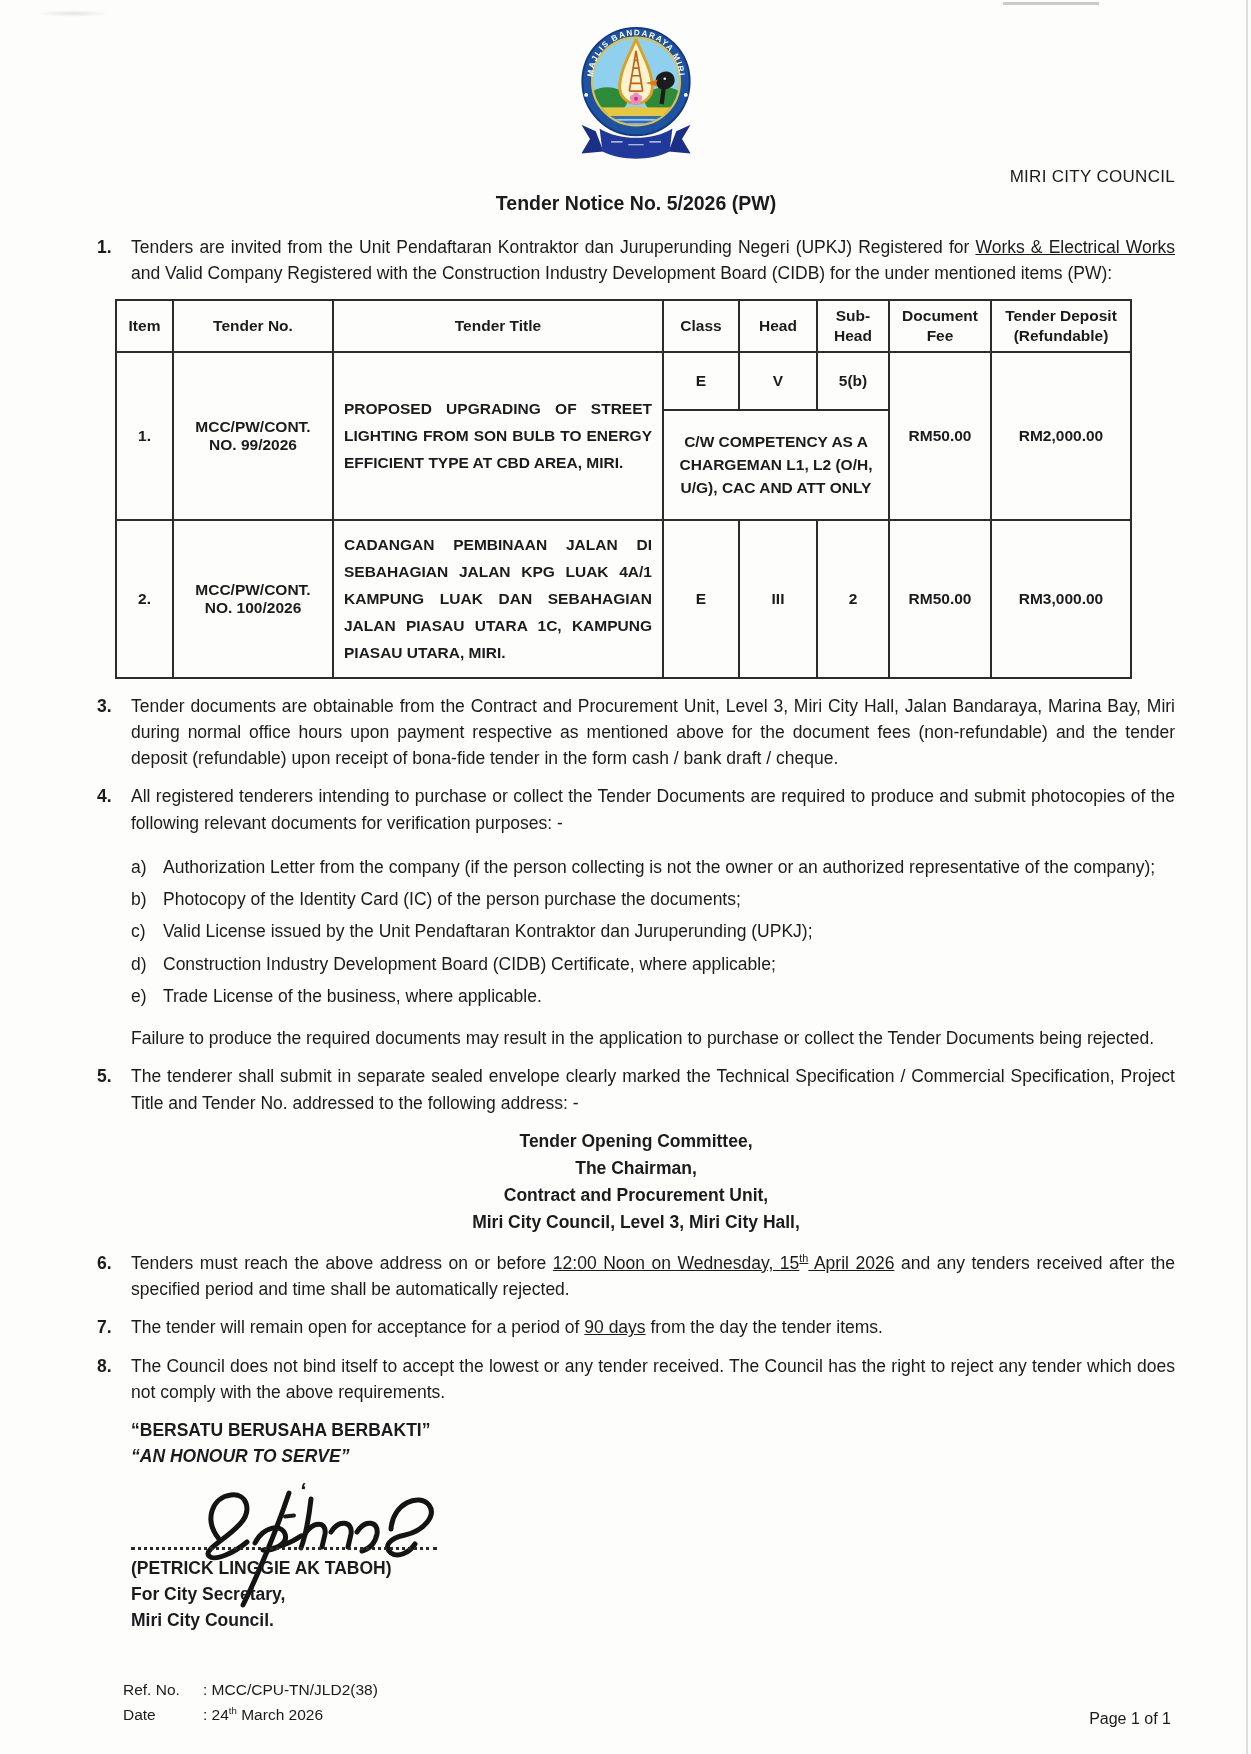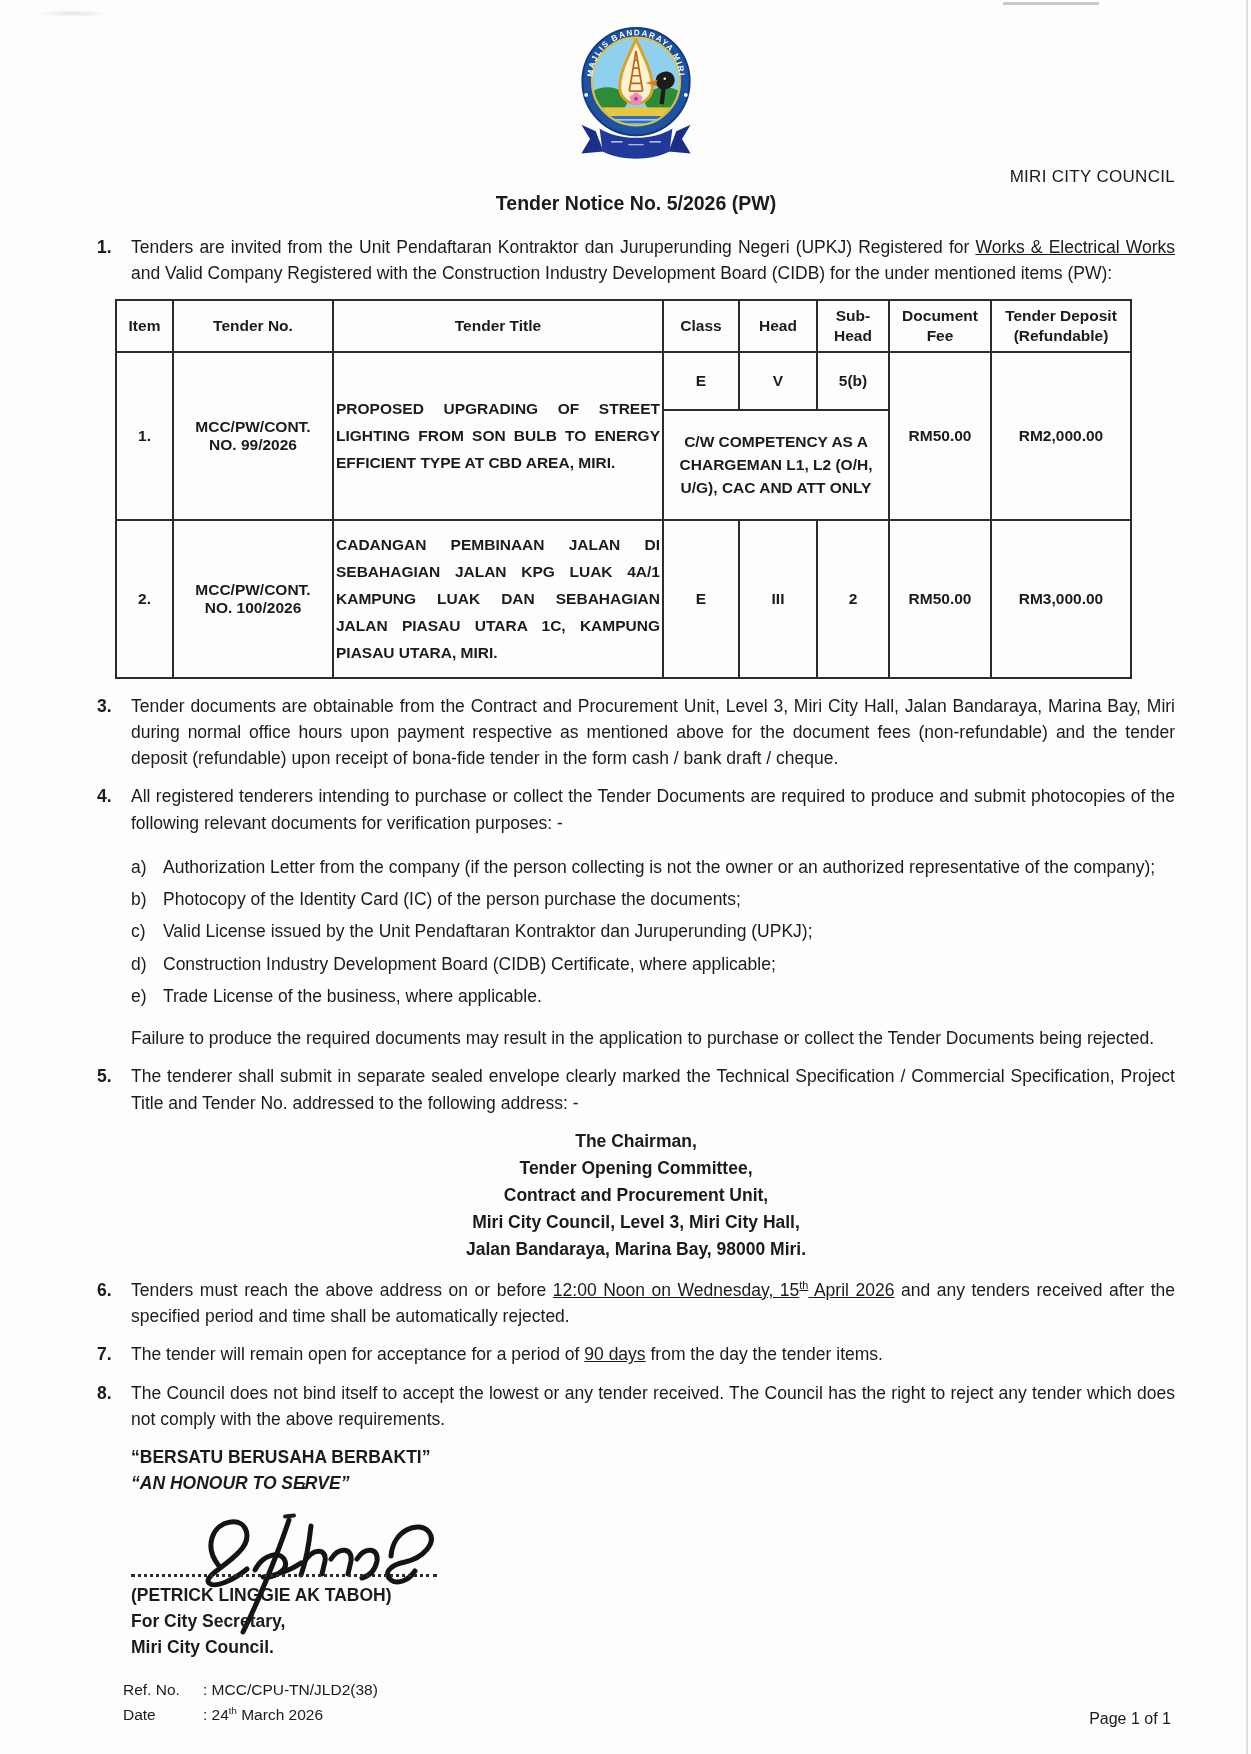--- a/index.html
+++ b/index.html
@@ -22,21 +22,21 @@
 
   table.tender-table{border-collapse:collapse;table-layout:fixed;width:1015px;margin:4px 0 14px 18px;}
   .tender-table th,.tender-table td{border:2px solid #2c2c2e;font-weight:bold;padding:3px 8px;
       vertical-align:middle;font-size:15.5px;color:#1b1b1d;}
   .tender-table th{text-align:center;white-space:pre-line;height:44px;line-height:1.25;}
   .c-center{text-align:center;}
   .c-justify{text-align:justify;}
   td.subrow-top{height:50px;}
   td.subrow-note{height:100px;text-align:center;line-height:1.5;padding:4px 6px;}
   tr.row2 td{height:144px;}
-  td.title-cell{line-height:1.75;padding:6px 2px;}
+  td.title-cell{line-height:1.75;padding:6px 10px;}
 
   .sublist{margin-left:34px;margin-bottom:12px;}
   .subitem{display:flex;margin-bottom:6px;font-size:17.5px;line-height:1.5;}
   .subitem .letter{width:32px;flex:none;}
   .subitem .stext{flex:1;text-align:justify;}
 
   .address{text-align:center;font-weight:bold;font-size:17.5px;line-height:27px;margin:8px 0 14px;}
 
   .motto{margin-left:34px;margin-top:10px;font-size:17.5px;font-weight:bold;line-height:26px;}
   .motto .line2{font-style:italic;}
@@ -218,25 +218,24 @@
       <span class="num"></span>
       <span class="ptext"><span>Failure to produce the required documents </span><span class="b">may result in the application to purchase or collect the Tender Documents being rejected.</span></span>
     </div>
 
     <div class="para">
       <span class="num">5.</span>
       <span class="ptext"><span>The tenderer shall submit in separate sealed envelope clearly marked the Technical Specification / Commercial Specification, Project Title and Tender No. addressed to the following address: -</span></span>
     </div>
 
     <div class="address">
+      <div>Tender Opening Committee,</div>
       <div>The Chairman,</div>
-      <div>Tender Opening Committee,</div>
       <div>Contract and Procurement Unit,</div>
       <div>Miri City Council, Level 3, Miri City Hall,</div>
-      <div>Jalan Bandaraya, Marina Bay, 98000 Miri.</div>
     </div>
 
     <div class="para">
       <span class="num">6.</span>
       <span class="ptext"><span>Tenders must reach the above address on or before </span><span class="b u">12:00 Noon on Wednesday, 15</span><sup class="b u">th</sup><span class="b u"> April 2026</span><span> and any tenders received after the specified period and time shall be automatically rejected.</span></span>
     </div>
 
     <div class="para">
       <span class="num">7.</span>
       <span class="ptext"><span>The tender will remain open for acceptance for a period of </span><span class="b u">90 days</span><span> from the day the tender items.</span></span>

